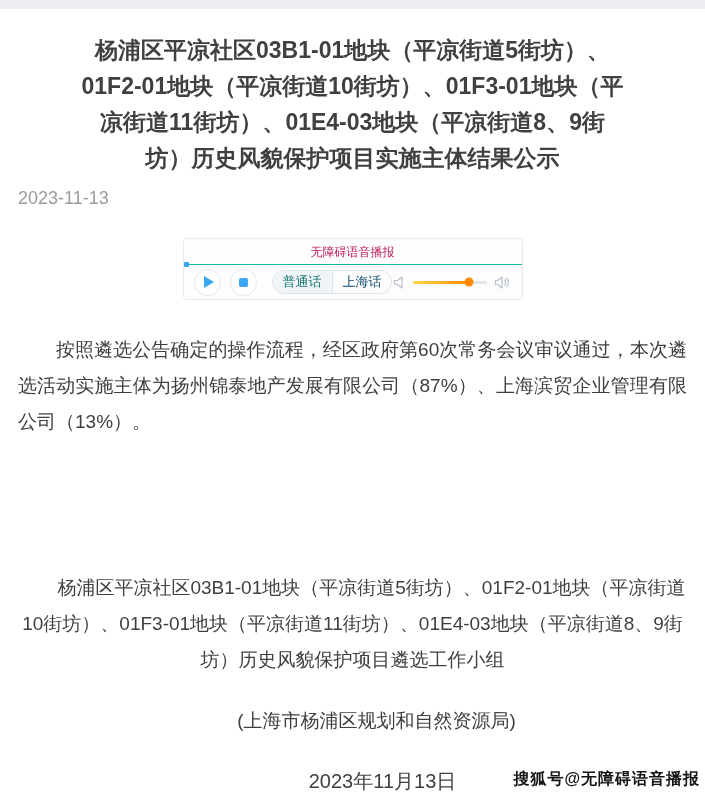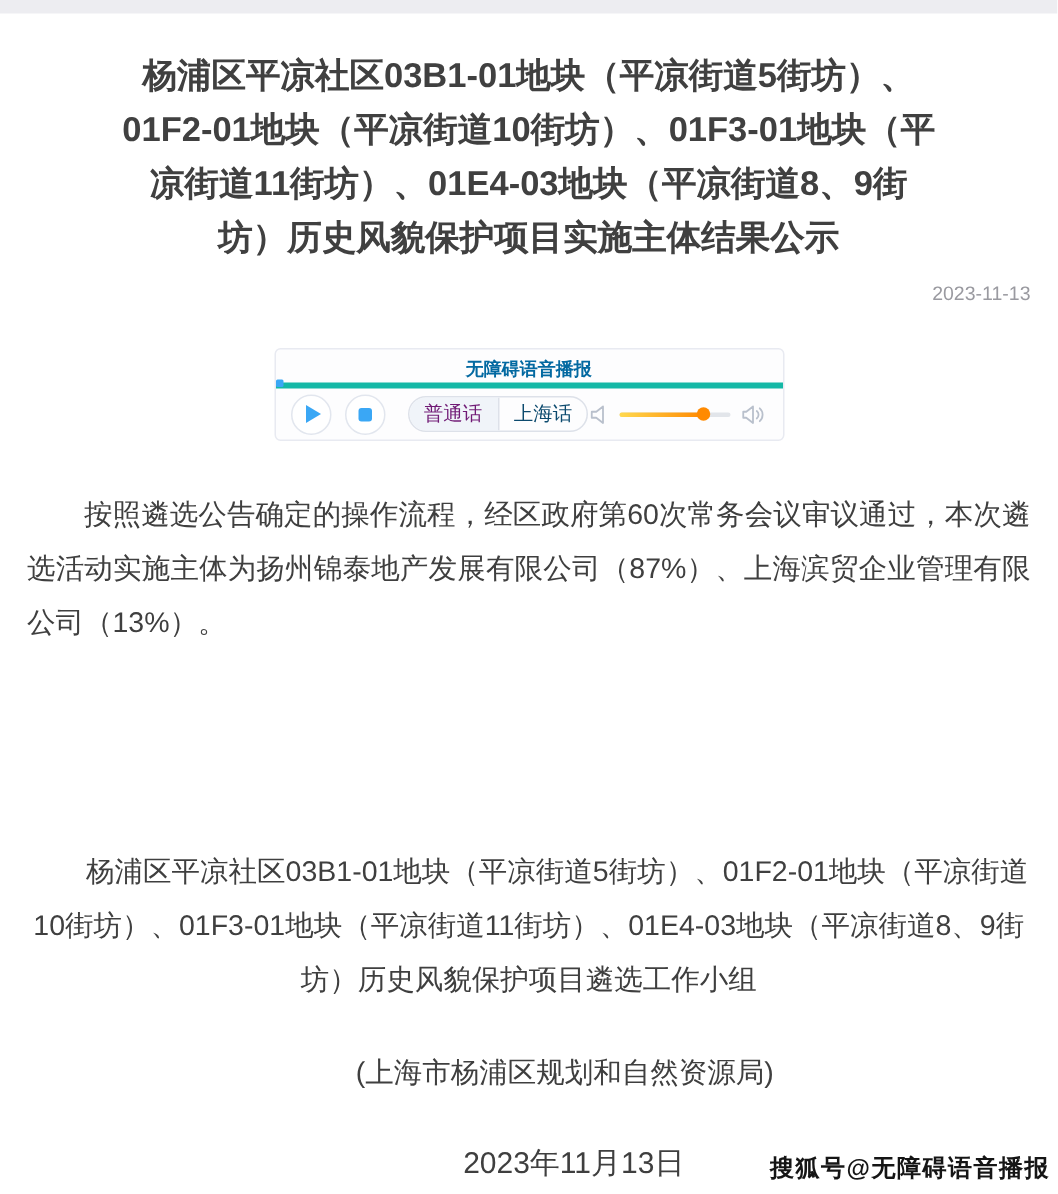--- a/index.html
+++ b/index.html
@@ -21,42 +21,41 @@
     max-width: 545px;
     margin: 0 auto;
     font-size: 23px;
     font-weight: bold;
     line-height: 36px;
     text-align: center;
     color: #404040;
   }
   .pub-date {
     margin-top: 12px;
-    text-align: right;
-    font-size: 13px;
+    text-align: left;
+    font-size: 18px;
     color: #9a9aa0;
   }
 
   
   .audio-player {
     width: 340px;
     margin: 29px auto 0;
     border: 1px solid #e8eaf1;
     border-radius: 4px;
     background: #fdfdfe;
   }
   .player-header {
     position: relative;
     height: 26px;
     line-height: 26px;
     text-align: center;
     font-size: 12px;
-    color: #0369a1;
-    border-bottom: 4px solid #14b8a6;
-    font-weight: bold;
+    color: #be185d;
+    border-bottom: 1px solid #14b8a6;
   }
   .progress-thumb {
     position: absolute; left: 0; bottom: -3px;
     width: 5px; height: 5px; border-radius: 1px;
     background: #3aa7f5;
   }
   .player-controls {
     display: flex; align-items: center;
     height: 34px; padding: 0 10px;
   }
@@ -78,21 +77,21 @@
     margin-left: 15px;
     display: flex; align-items: stretch;
     height: 24px;
     border: 1px solid #dde1e9;
     border-radius: 12px;
     overflow: hidden;
     font-size: 13px;
     line-height: 22px;
   }
   .lang-opt { padding: 0 10px; cursor: pointer; white-space: nowrap; }
-  .lang-opt.active { color: #701a75; background: #f0f4f9; }
+  .lang-opt.active { color: #0f766e; background: #f0f4f9; }
   .lang-opt.inactive { color: #0c4a6e; border-left: 1px solid #dde1e9; }
   .volume { margin-left: auto; display: flex; align-items: center; }
   .vol-icon { flex: 0 0 auto; display: block; }
   .vol-track {
     position: relative;
     width: 74px; height: 3px; margin: 0 7px;
     background: #e2e5ea; border-radius: 2px;
     cursor: pointer;
   }
   .vol-fill {

